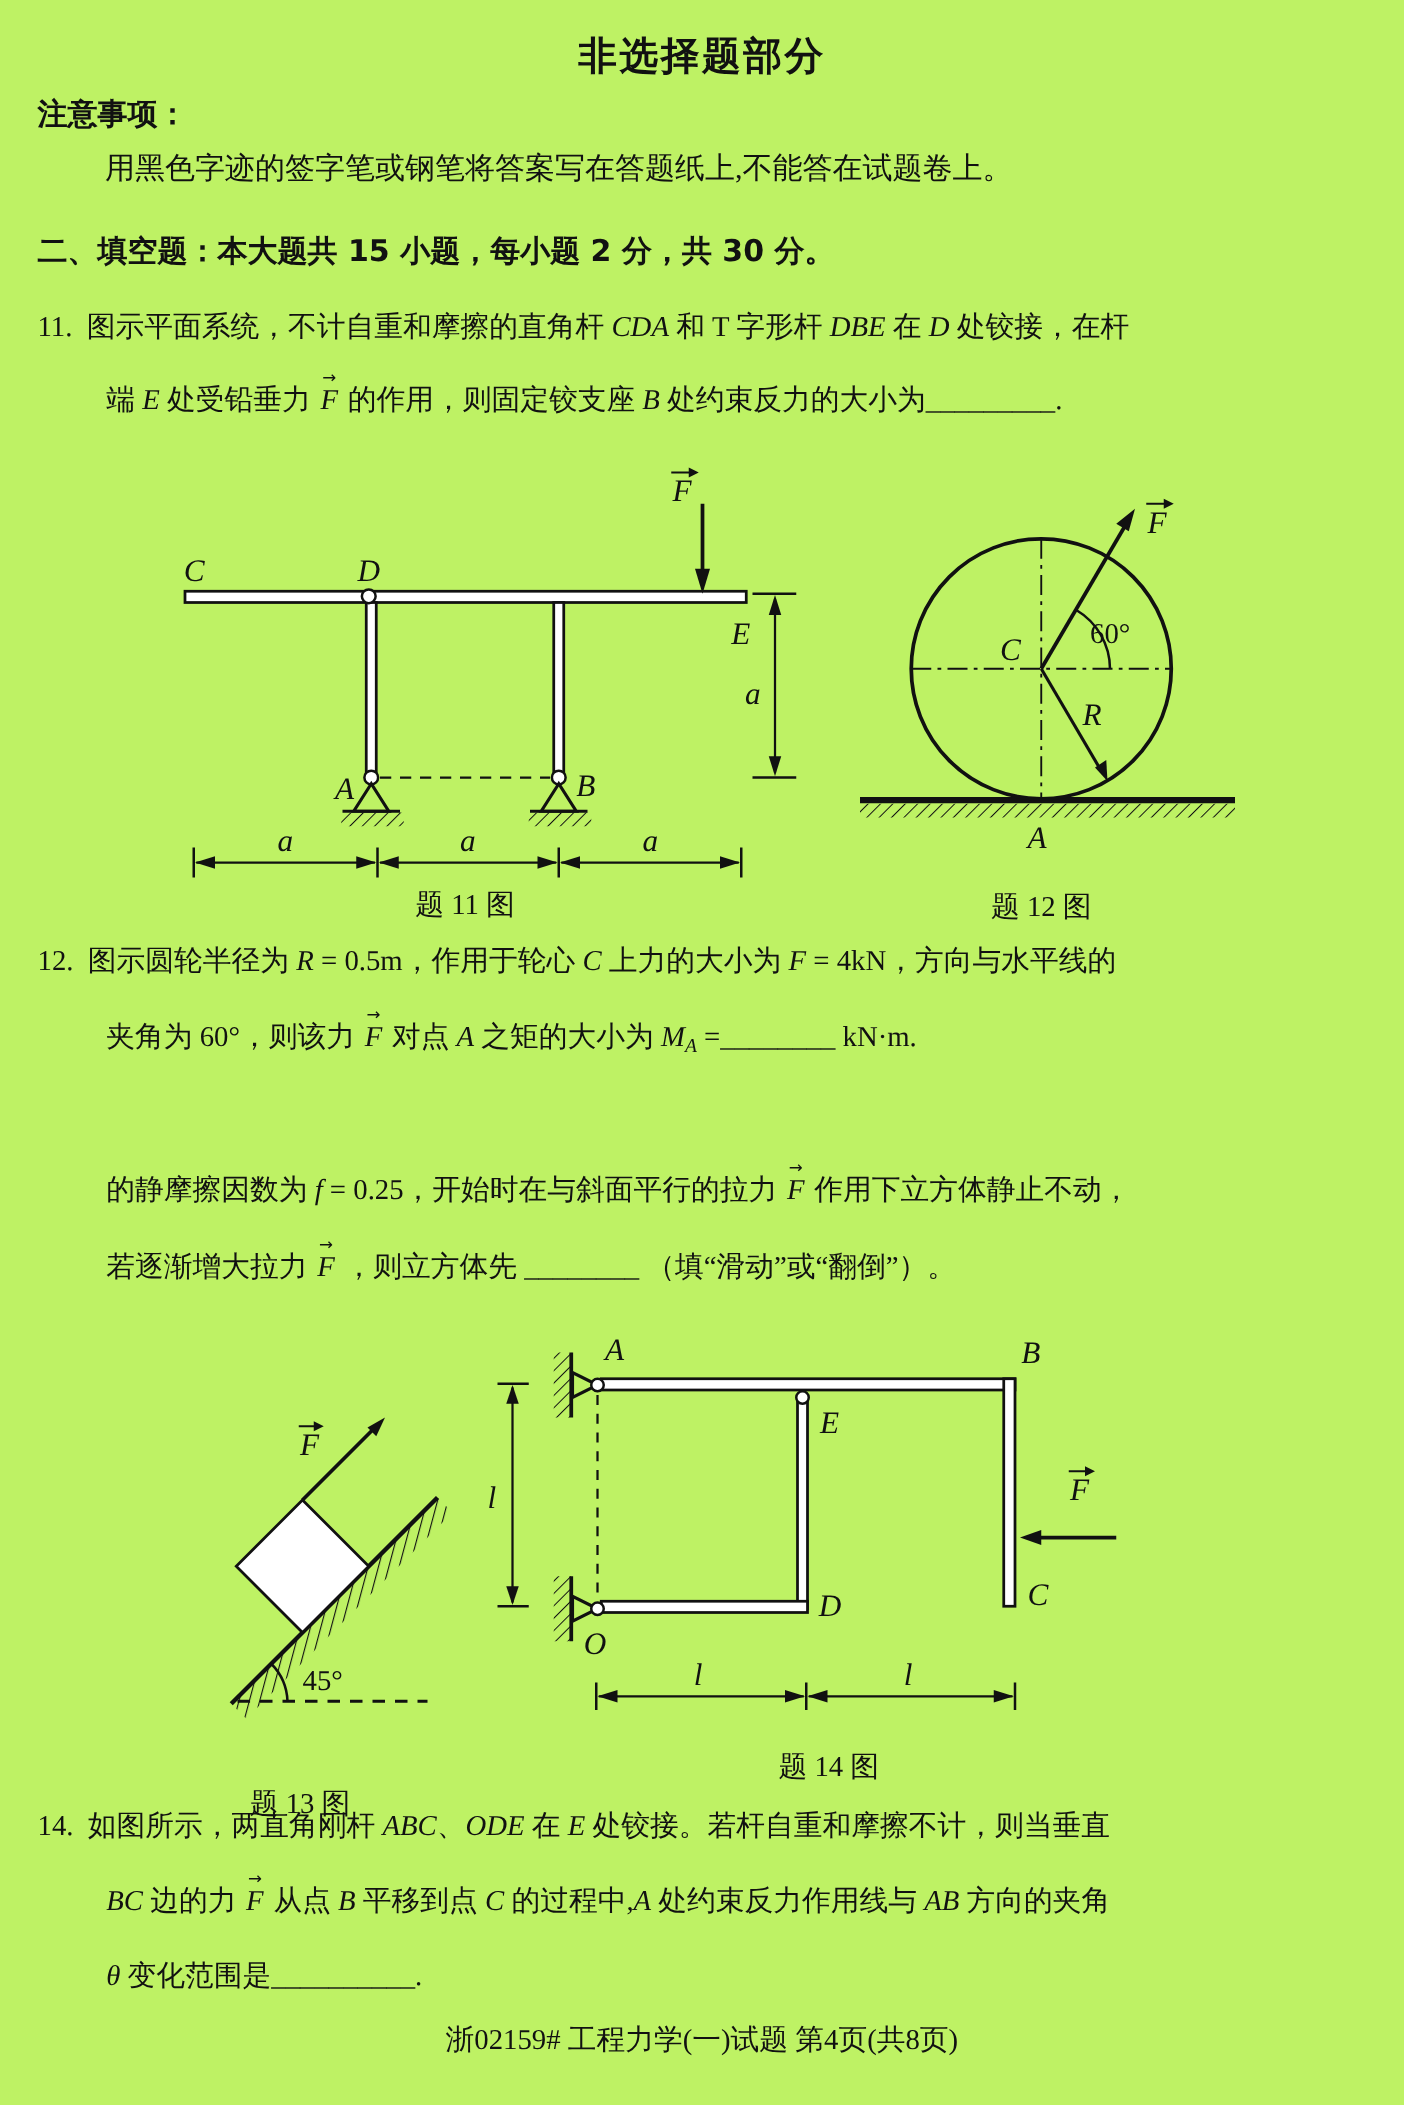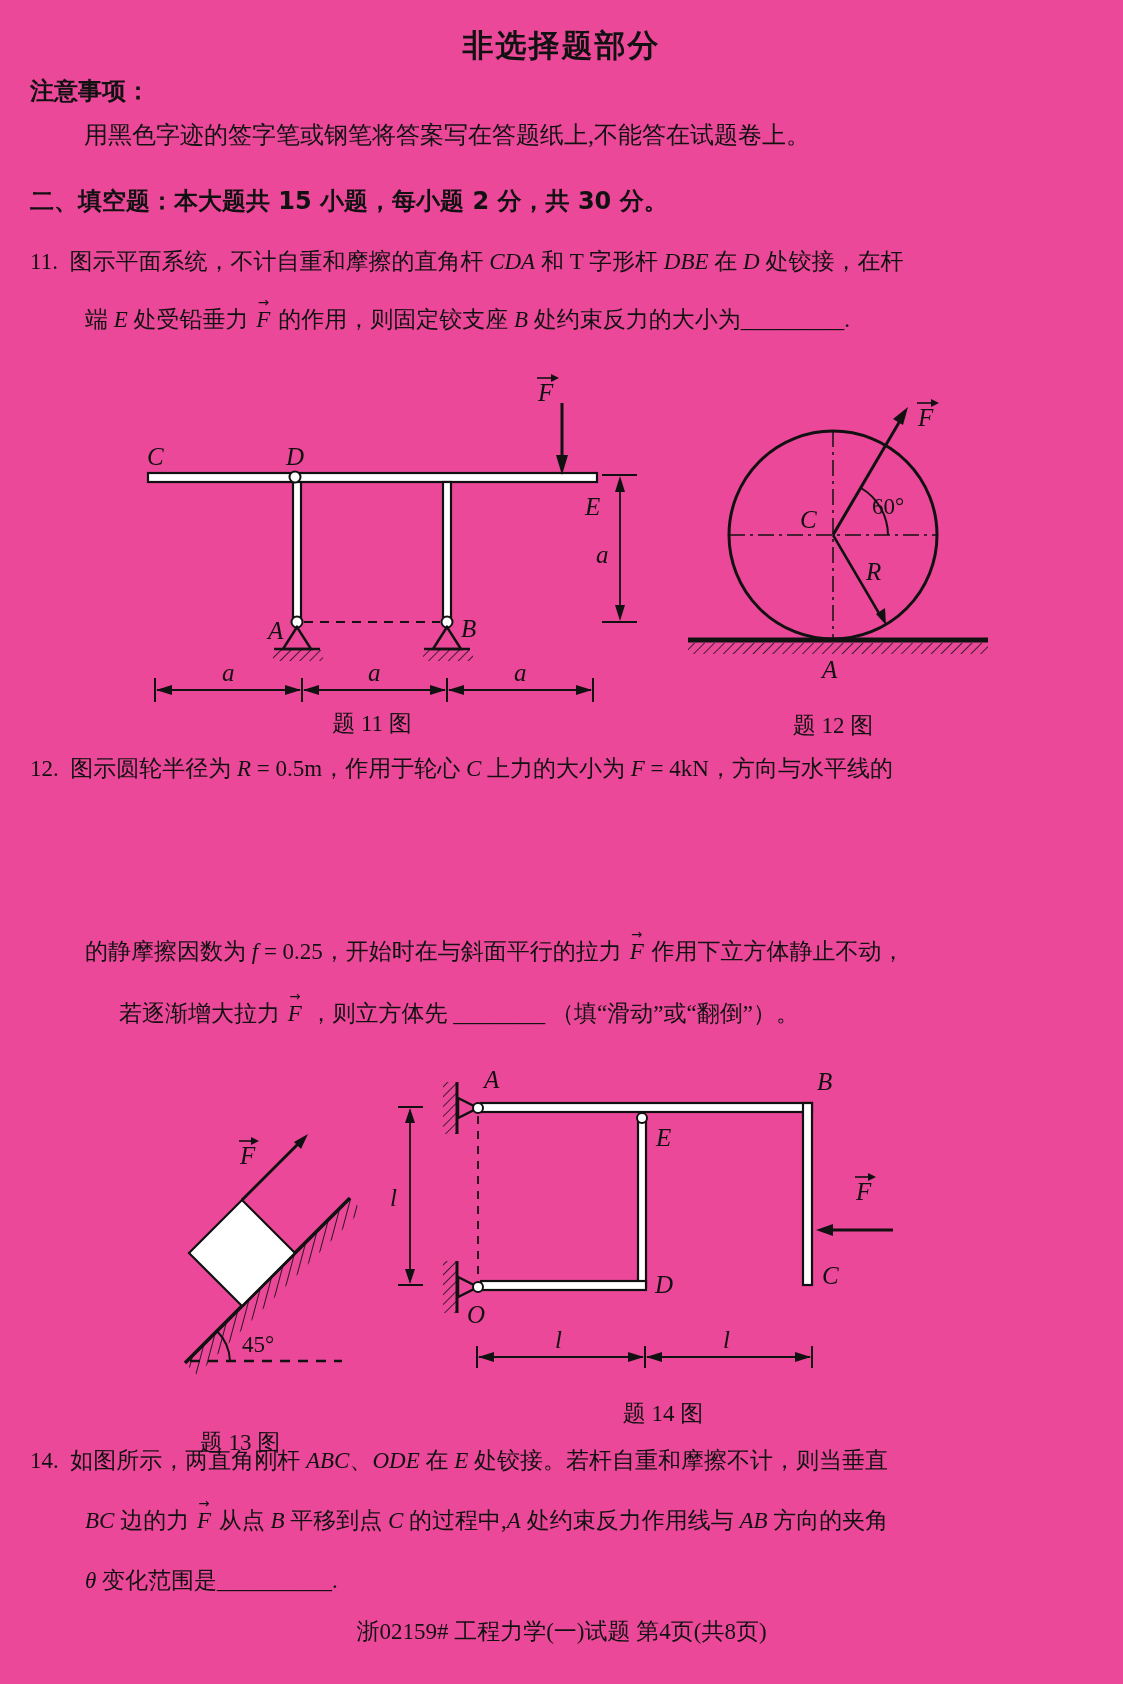--- a/index.html
+++ b/index.html
@@ -1,18 +1,18 @@
 <!DOCTYPE html>
 <html><head>
 <meta charset="utf-8">
 <style>
   html,body{margin:0;padding:0;}
   body{width:1123px;height:1684px;position:relative;background:#ffffff;
        font-family:"Liberation Serif",serif;color:#111;}
-  .page{position:absolute;left:0;top:0;width:1123px;height:1684px;background:#ec4899;overflow:hidden;}
+  .page{position:absolute;left:0;top:0;width:1123px;height:1684px;background:#bef264;overflow:hidden;}
   .line{position:absolute;white-space:pre;font-size:23px;line-height:1.25;}
   .bold{font-weight:bold;font-family:"DejaVu Sans",sans-serif;}
   .title{font-size:31px;letter-spacing:2px;width:100%;text-align:center;}
   .center{width:100%;text-align:center;}
   .caption{position:absolute;font-size:23px;text-align:center;width:160px;white-space:pre;}
   .seg-cn{}
   .seg-it{font-style:italic;margin-top:28px;}
   .seg-sub{font-style:italic;font-size:0.68em;vertical-align:-0.3em;}
   .seg-blank{letter-spacing:0;}
   .seg-vec{font-style:italic;position:relative;display:inline-block;margin:0 2px;}
@@ -136,23 +136,24 @@
       <line class="stroke" x1="173" y1="155" x2="220" y2="235" stroke-width="2.5"></line>
       <polygon class="fillb" points="226,245 216,234 225,228"></polygon>
       <text class="svgit" x="206" y="200">R</text>
     </g>
     <text class="svgit" x="140" y="148">C</text>
     <text class="svgit" x="162" y="298">A</text>
   </svg>
   <div class="caption" style="left:753px;top:710px;">题 12 图</div>
 
   <div class="line" style="left:30px;top:755px;"><span class="seg-cn">12.  图示圆轮半径为 </span><span class="seg-it">R</span><span class="seg-cn"> = 0.5m，作用于轮心 </span><span class="seg-it">C</span><span class="seg-cn"> 上力的大小为 </span><span class="seg-it">F</span><span class="seg-cn"> = 4kN，方向与水平线的</span></div>
+  <div class="line" style="left:85px;top:816px;"><span class="seg-cn">夹角为 60°，则该力 </span><span class="seg-vec">F</span><span class="seg-cn"> 对点 </span><span class="seg-it">A</span><span class="seg-cn"> 之矩的大小为 </span><span class="seg-it">M</span><span class="seg-sub">A</span><span class="seg-cn"> =</span><span class="seg-blank">________</span><span class="seg-cn"> kN·m.</span></div>
 
   <div class="line" style="left:85px;top:938px;"><span class="seg-cn">的静摩擦因数为 </span><span class="seg-it">f</span><span class="seg-cn"> = 0.25，开始时在与斜面平行的拉力 </span><span class="seg-vec">F</span><span class="seg-cn"> 作用下立方体静止不动，</span></div>
-  <div class="line" style="left:85px;top:1000px;margin-left:34px;"><span class="seg-cn">若逐渐增大拉力 </span><span class="seg-vec">F</span><span class="seg-cn"> ，则立方体先 </span><span class="seg-blank">________</span><span class="seg-cn"> （填“滑动”或“翻倒”）。</span></div>
+  <div class="line" style="left:85px;top:1000px;"><span class="seg-cn">若逐渐增大拉力 </span><span class="seg-vec">F</span><span class="seg-cn"> ，则立方体先 </span><span class="seg-blank">________</span><span class="seg-cn"> （填“滑动”或“翻倒”）。</span></div>
 
   <svg style="left:150px;top:1080px;" width="230" height="300" viewBox="0 0 230 300">
     <polygon points="35,283 200,118 212,130 47,295" fill="url(#hi)"></polygon>
     <line class="stroke" x1="35" y1="283" x2="200" y2="118" stroke-width="3.5"></line>
     <polygon class="bar" points="92,120 145,173 92,226 39,173" stroke-width="3"></polygon>
     <g>
       <line class="stroke" x1="92" y1="120" x2="153" y2="59" stroke-width="3"></line>
       <polygon class="fillb" points="158,54 151,69 144,62"></polygon>
       <text class="svgit" x="90" y="84">F</text>
       <line class="stroke" x1="89" y1="61" x2="104" y2="61" stroke-width="1.6"></line>

